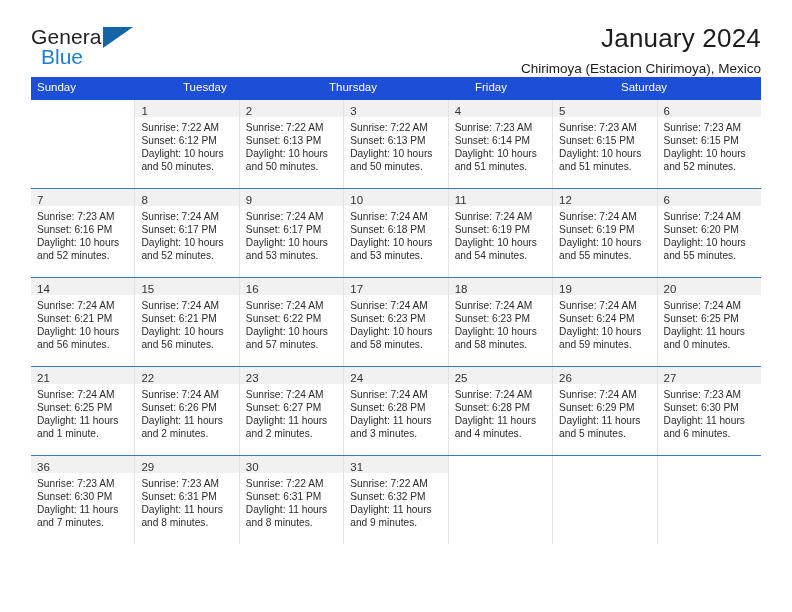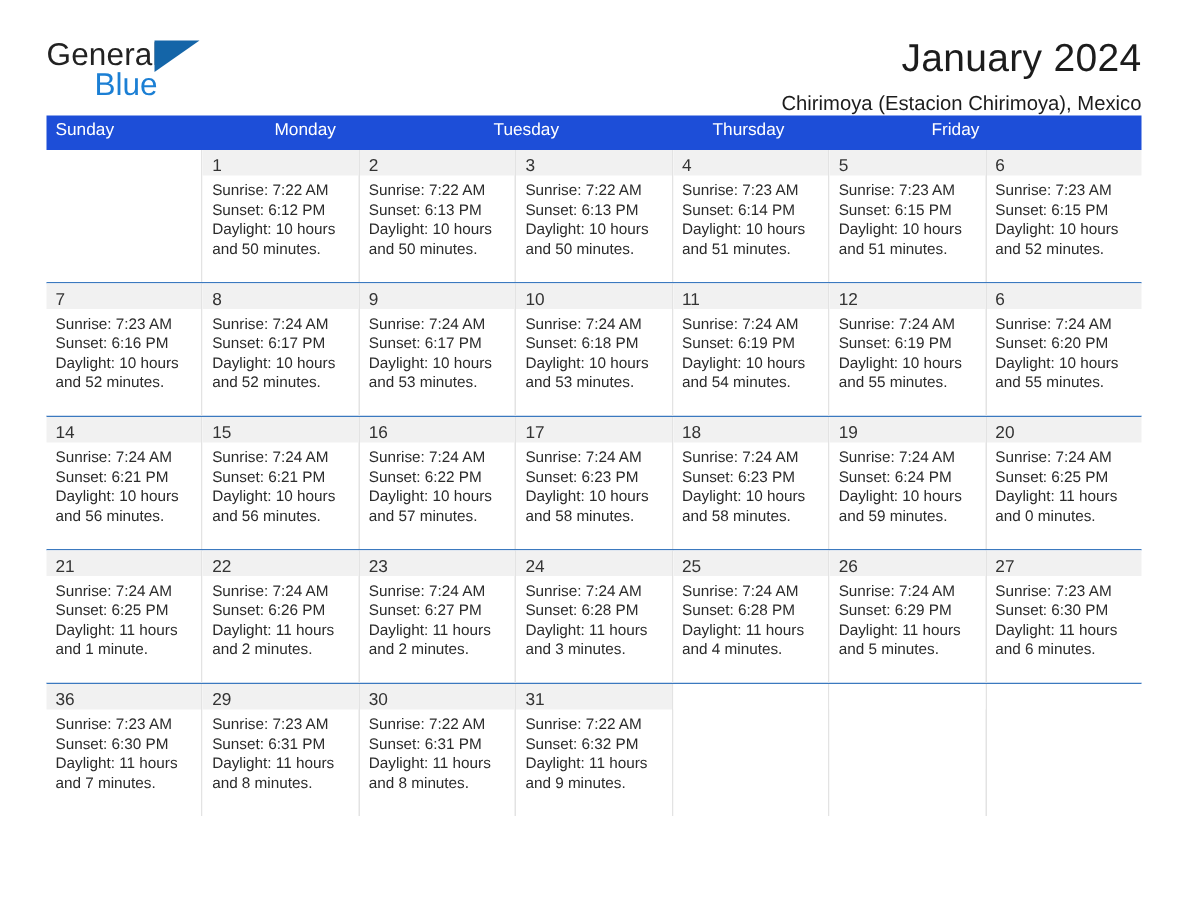--- a/index.html
+++ b/index.html
@@ -41,21 +41,21 @@
     position: absolute;
     left: 0;
     top: 1px;
     font-size: 21px;
     letter-spacing: .1px;
     color: #222222;
     line-height: 1;
   }
   .logo-blue {
     position: absolute;
-    left: 32px;
+    left: 10px;
     top: 21px;
     font-size: 21px;
     color: #1b7fd4;
     line-height: 1;
   }
   .logo-tri {
     position: absolute;
     left: 72px;
     top: 2px;
     width: 0;
@@ -157,24 +157,24 @@
     </div>
     <div class="titles">
       <h1 class="month-title">January 2024</h1>
       <div class="location">Chirimoya (Estacion Chirimoya), Mexico</div>
     </div>
   </div>
 
   <div class="calendar">
     <div class="weekday-row">
       <div class="weekday">Sunday</div>
-      <div class="weekday">Monday</div>
       <div class="weekday">Tuesday</div>
       <div class="weekday">Thursday</div>
       <div class="weekday">Friday</div>
+      <div class="weekday">Saturday</div>
     </div>
     <div id="weeks-container">
         <div class="week">
           <div class="week-inner">
             <div class="day empty">
               <div class="daynum-band"><span class="daynum"></span></div>
               <div class="info"></div>
             </div>
             <div class="day">
               <div class="daynum-band"><span class="daynum">1</span></div>

